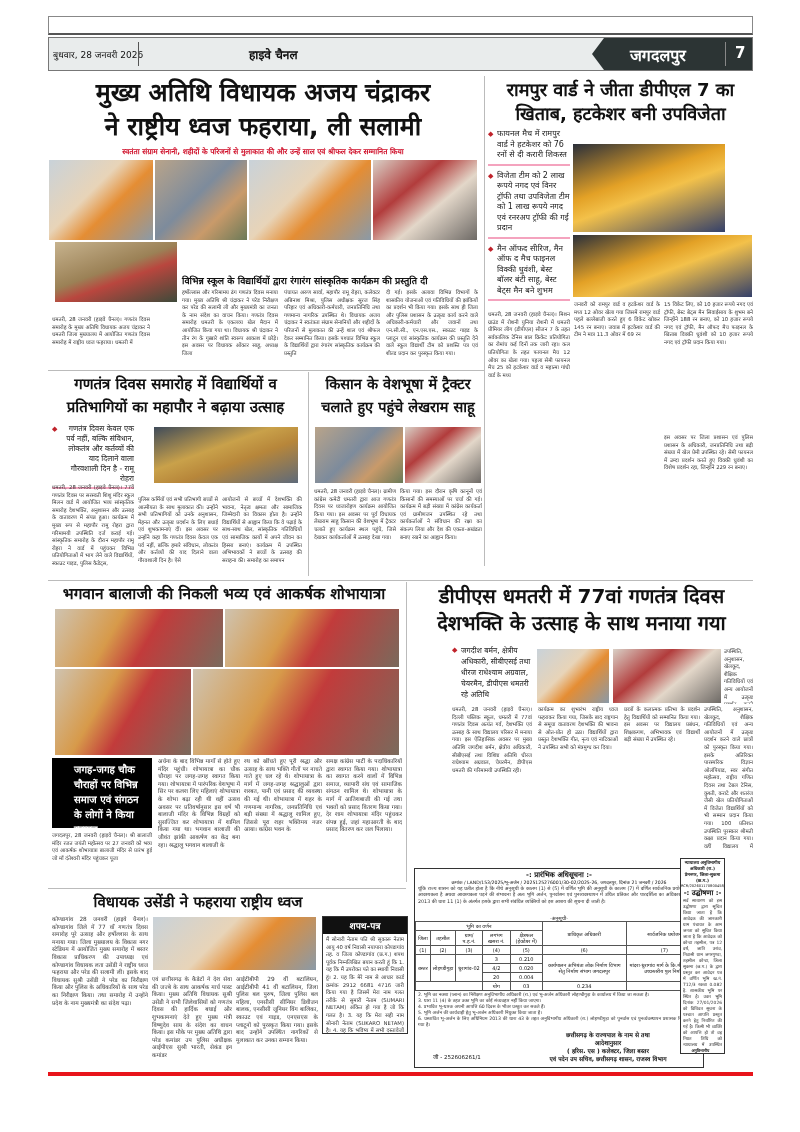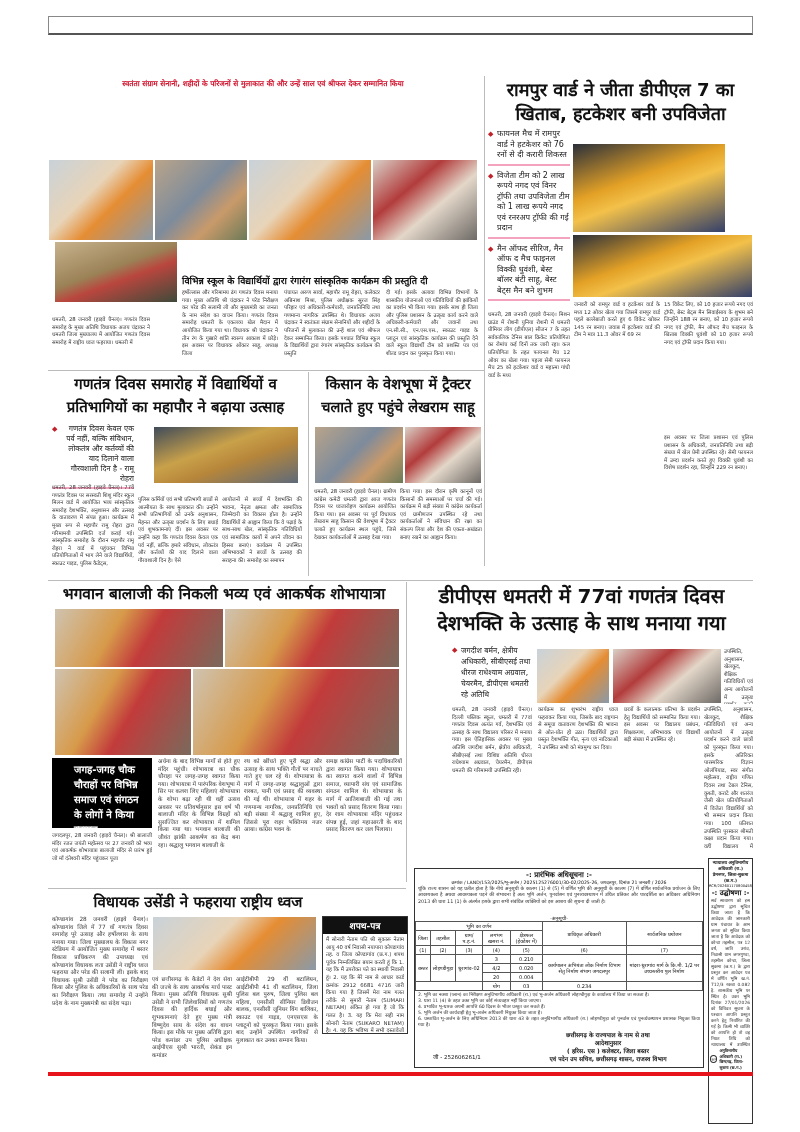--- a/index.html
+++ b/index.html
@@ -47,22 +47,36 @@
   .footer-red { position: absolute; left: 0; top: 1056px; width: 705px; height: 4px; background: #e8141b; }
   .callout { position: absolute; background: #000; color: #fff; font-weight: bold; font-size: 11.5px; line-height: 17px; padding: 4px 6px 4px 22px; }
   .seal { display: inline-block; width: 18px; height: 12px; border: 1px solid #333; border-radius: 50%; font-size: 4px; text-align: center; line-height: 10px; vertical-align: middle; }
 </style>
 </head>
 <body>
 
 <div class="page">
 
   <div class="top-box"></div>
+  <div class="header-bar">
+    <span class="date">बुधवार, 28 जनवरी 2026</span>
+    <span class="sep"></span>
+    <span class="paper">हाइवे चैनल</span>
+    <div class="city-tab">
+      <span class="city">जगदलपुर</span>
+      <span class="vsep"></span>
+      <span class="pg">7</span>
+    </div>
+  </div>
 
   <div class="block" style="left:0;top:60px;width:430px;">
+    <div class="headline" style="font-size:25px;line-height:34px;text-align:center;">
+      <div>मुख्य अतिथि विधायक अजय चंद्राकर</div>
+      <div>ने राष्ट्रीय ध्वज फहराया, ली सलामी</div>
+    </div>
     <div style="color:#d0112b;font-size:7.4px;font-weight:bold;text-align:center;margin-top:2px;white-space:nowrap;">स्वतंता संग्राम सेनानी, शहीदों के परिजनों से मुलाकात की और उन्हें साल एवं श्रीफल देकर सम्मानित किया</div>
   </div>
   <div class="photo ceremony" style="left:0;top:143px;width:106px;height:82px;"></div>
   <div class="photo" style="left:106px;top:143px;width:94px;height:82px;"></div>
   <div class="photo ceremony" style="left:200px;top:143px;width:124px;height:82px;"></div>
   <div class="photo hall" style="left:324px;top:143px;width:106px;height:82px;"></div>
   <div class="photo parade" style="left:6px;top:225px;width:124px;height:62px;"></div>
   <div style="position:absolute;left:134px;top:258px;width:296px;font-size:9.3px;font-weight:bold;white-space:nowrap;">विभिन्न स्कूल के विद्यार्थियों द्वारा रंगारंग सांस्कृतिक कार्यक्रम की प्रस्तुति दी</div>
   <div class="col body-text" style="left:4px;top:300px;width:98px;height:50px;">धमतरी, 28 जनवरी (हाइवे चैनल)। गणतंत्र दिवस समारोह के मुख्य अतिथि विधायक अजय चंद्राकर ने धमतरी जिला मुख्यालय में आयोजित गणतंत्र दिवस समारोह में राष्ट्रीय ध्वज फहराया। धमतरी में</div>
   <div class="col body-text" style="left:134px;top:273px;width:96px;height:77px;">हर्षोल्लास और गरिमामय ढंग गणतंत्र दिवस मनाया गया। मुख्य अतिथि श्री चंद्राकर ने परेड निरीक्षण कर परेड की सलामी ली और मुख्यमंत्री का जनता के नाम संदेश का वाचन किया। गणतंत्र दिवस समारोह धमतरी के एकलव्य खेल मैदान में आयोजित किया गया था। विधायक श्री चंद्राकर ने तीन रंग के गुब्बारे शांति स्वरूप आकाश में छोड़े। इस अवसर पर विधायक ओंकार साहू, अध्यक्ष जिला</div>
@@ -225,21 +239,21 @@
     </div>
     <div style="position:absolute;left:100px;top:162px;width:186px;text-align:center;font-size:6px;line-height:8px;font-weight:bold;">
       <div>छत्तीसगढ़ के राज्यपाल के नाम से तथा</div>
       <div>आदेशानुसार</div>
       <div>( हरिस. एस ) कलेक्टर, जिला बस्तर</div>
       <div>एवं पदेन उप सचिव, छत्तीसगढ़ शासन, राजस्व विभाग</div>
     </div>
     <div style="position:absolute;left:18px;top:184px;font-size:5.5px;">जी - 252606261/1</div>
   </div>
 
-  <div class="notice" style="left:660px;top:842px;width:45px;height:266px;">
+  <div class="notice" style="left:632px;top:842px;width:45px;height:196px;">
     <div style="font-size:4.4px;text-align:center;font-weight:bold;line-height:6px;padding-top:1px;">
       <div>न्यायालय अनुविभागीय अधिकारी (रा.)</div>
       <div>प्रेमनगर, जिला-सुकमा (छ.ग.)</div>
     </div>
     <div style="font-size:3.6px;text-align:center;overflow:hidden;white-space:nowrap;">RCR/202601170800458/2025-26</div>
     <div style="font-size:7px;text-align:center;font-weight:bold;">-: उद्घोषणा :-</div>
     <div class="body-text" style="padding:1px 2px;height:150px;font-size:4.4px;line-height:6px;">सर्व साधारण को इस उद्घोषणा द्वारा सूचित किया जाता है कि आवेदक की जानकारी ग्राम पंचायत के आम जनता को सूचित किया जाता है कि आवेदक को कोन्टा तहसील, पत्र 12 वर्ष, जाति उरांव, निवासी ग्राम जगरगुण्डा, तहसील कोन्टा, जिला सुकमा (छ.ग.) के द्वारा प्रस्तुत कर आवेदन पत्र में वर्णित भूमि ख.नं. 712/3 रकबा 0.082 है. शासकीय भूमि पर स्थित है। उक्त भूमि दिनांक 27/01/2026 को विधिवत सूचना के पश्चात आपत्ति प्रस्तुत करने हेतु निर्धारित की गई है। किसी भी व्यक्ति को आपत्ति हो तो वह नियत तिथि को न्यायालय में उपस्थित होकर अपनी आपत्ति प्रस्तुत कर सकता है। नियत तिथि के पश्चात प्राप्त आपत्ति पर कोई विचार नहीं किया जावेगा। आज दिनांक 27/01/2026 को मेरे हस्ताक्षर एवं न्यायालय की मुद्रा सील से जारी।</div>
     <div style="display:flex;align-items:center;gap:2px;padding:1px;">
       <span class="seal" style="width:10px;height:8px;font-size:3px;line-height:6px;">मुहर</span>
       <div style="font-size:4px;line-height:5.5px;font-weight:bold;">

